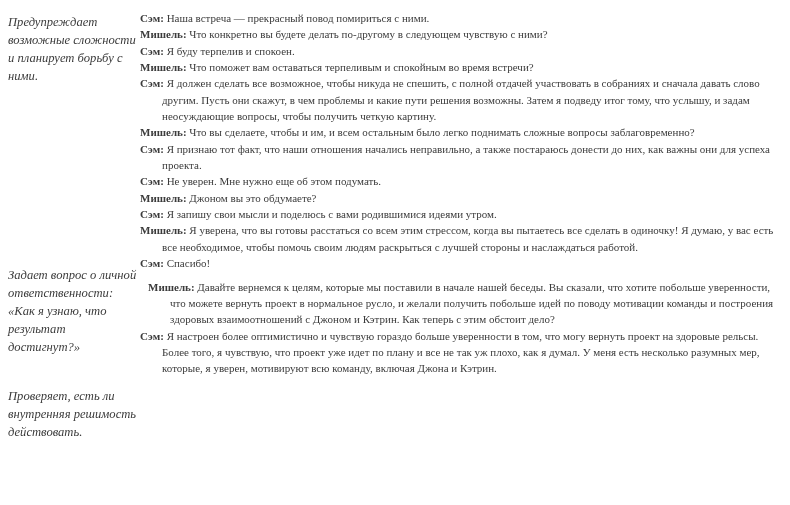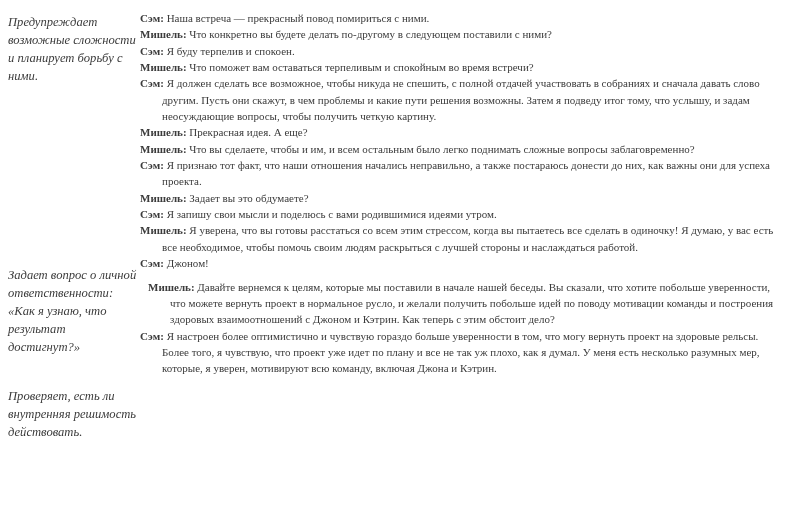--- a/index.html
+++ b/index.html
@@ -58,27 +58,27 @@
 <body>
 
 <div class="page" style="--bg-color: #ffffff; --text-color: #3b3b3b;">
   <div class="margin-column">
       <div class="margin-note" style="top: 13px;">Предупреждает возможные сложности и планирует борьбу с ними.</div>
       <div class="margin-note" style="top: 266px; font-family: Liberation Serif, serif;">Задает вопрос о личной ответственности: «Как я узнаю, что результат достигнут?»</div>
       <div class="margin-note" style="top: 371px; margin-top: 16px;">Проверяет, есть ли внутренняя решимость действовать.</div>
     </div>
   <div class="dialogue-column">
       <p class="dialogue-line"><b class="speaker">Сэм:</b><span> Наша встреча — прекрасный повод помириться с ними.</span></p>
-      <p class="dialogue-line"><b class="speaker">Мишель:</b><span> Что конкретно вы будете делать по-другому в следующем поставили с ними?</span></p>
+      <p class="dialogue-line"><b class="speaker">Мишель:</b><span> Что конкретно вы будете делать по-другому в следующем чувствую с ними?</span></p>
       <p class="dialogue-line"><b class="speaker">Сэм:</b><span> Я буду терпелив и спокоен.</span></p>
       <p class="dialogue-line"><b class="speaker">Мишель:</b><span> Что поможет вам оставаться терпеливым и спокойным во время встречи?</span></p>
       <p class="dialogue-line"><b class="speaker">Сэм:</b><span> Я должен сделать все возможное, чтобы никуда не спешить, с полной отдачей участвовать в собраниях и сначала давать слово другим. Пусть они скажут, в чем проблемы и какие пути решения возможны. Затем я подведу итог тому, что услышу, и задам неосуждающие вопросы, чтобы получить четкую картину.</span></p>
-      <p class="dialogue-line"><b class="speaker">Мишель:</b><span> Прекрасная идея. А еще?</span></p>
       <p class="dialogue-line"><b class="speaker">Мишель:</b><span> Что вы сделаете, чтобы и им, и всем остальным было легко поднимать сложные вопросы заблаговременно?</span></p>
       <p class="dialogue-line"><b class="speaker">Сэм:</b><span> Я признаю тот факт, что наши отношения начались неправильно, а также постараюсь донести до них, как важны они для успеха проекта.</span></p>
-      <p class="dialogue-line"><b class="speaker">Мишель:</b><span> Задает вы это обдумаете?</span></p>
+      <p class="dialogue-line"><b class="speaker">Сэм:</b><span> Не уверен. Мне нужно еще об этом подумать.</span></p>
+      <p class="dialogue-line"><b class="speaker">Мишель:</b><span> Джоном вы это обдумаете?</span></p>
       <p class="dialogue-line"><b class="speaker">Сэм:</b><span> Я запишу свои мысли и поделюсь с вами родившимися идеями утром.</span></p>
       <p class="dialogue-line"><b class="speaker">Мишель:</b><span> Я уверена, что вы готовы расстаться со всем этим стрессом, когда вы пытаетесь все сделать в одиночку! Я думаю, у вас есть все необходимое, чтобы помочь своим людям раскрыться с лучшей стороны и наслаждаться работой.</span></p>
-      <p class="dialogue-line"><b class="speaker">Сэм:</b><span> Джоном!</span></p>
+      <p class="dialogue-line"><b class="speaker">Сэм:</b><span> Спасибо!</span></p>
       <p class="dialogue-line gap"><b class="speaker">Мишель:</b><span> Давайте вернемся к целям, которые мы поставили в начале нашей беседы. Вы сказали, что хотите побольше уверенности, что можете вернуть проект в нормальное русло, и желали получить побольше идей по поводу мотивации команды и построения здоровых взаимоотношений с Джоном и Кэтрин. Как теперь с этим обстоит дело?</span></p>
       <p class="dialogue-line"><b class="speaker">Сэм:</b><span> Я настроен более оптимистично и чувствую гораздо больше уверенности в том, что могу вернуть проект на здоровые рельсы. Более того, я чувствую, что проект уже идет по плану и все не так уж плохо, как я думал. У меня есть несколько разумных мер, которые, я уверен, мотивируют всю команду, включая Джона и Кэтрин.</span></p>
     </div>
 </div>
 
 </body></html>

